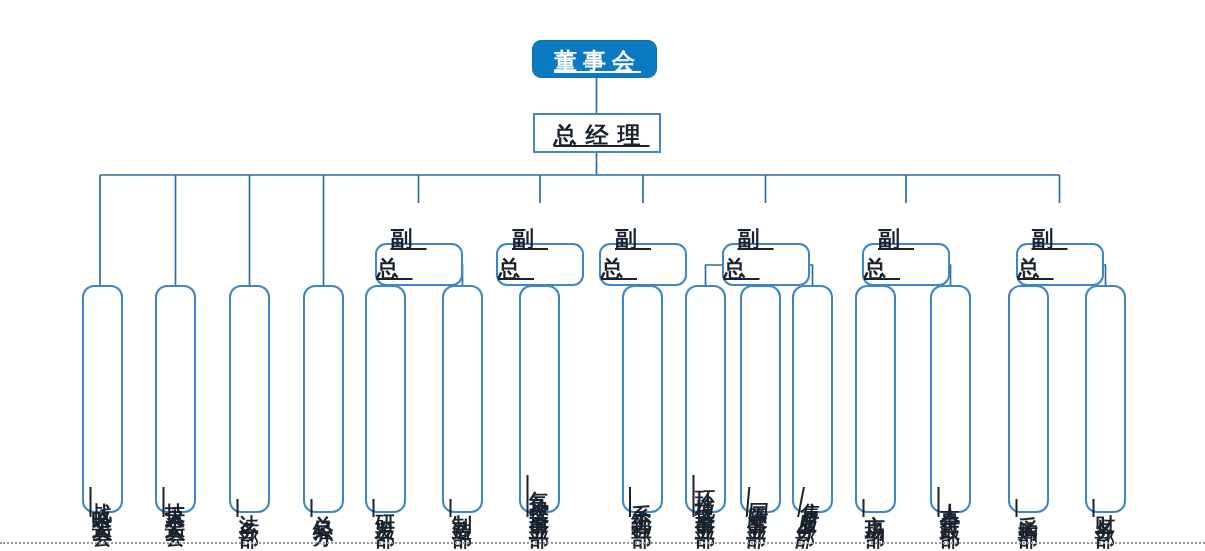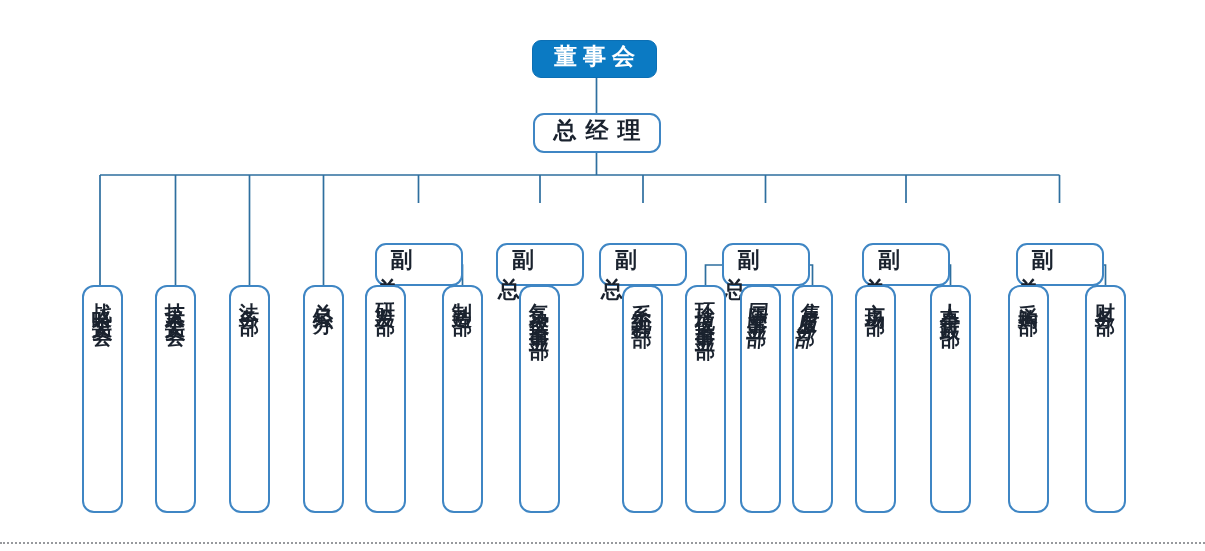--- a/index.html
+++ b/index.html
@@ -11,30 +11,30 @@
     overflow:hidden;
   }
   .connectors{position:absolute;left:0;top:0;}
   .node{
     position:absolute;
     box-sizing:border-box;
     background:#ffffff;
     border:2px solid #3F86C4;
     color:#1A222E;
     font-weight:bold;
-    display:flex;align-items:flex-start;justify-content:center;
+    display:flex;align-items:flex-end;justify-content:center;text-decoration:underline;
   }
   .board{
     left:532px;top:40px;width:125px;height:38px;
     background:#0B7AC3;border:1px solid #0B6FB4;border-radius:9px;
     color:#ffffff;font-size:23px;letter-spacing:6px;text-indent:6px;
   }
   .gm{
     left:533px;top:113px;width:128px;height:40px;
-    border-radius:11px;border-width:2.3px;
+    border-radius:0;border-width:2.3px;
     font-size:23px;letter-spacing:9px;text-indent:9px;
   }
   .vp{
     top:203px;width:88px;height:43px;
     border-radius:11px;
     font-size:22px;letter-spacing:14px;text-indent:14px;margin-top:40px;
   }
   .vnode{
     top:285px;width:41px;height:228px;
     border-radius:12px;

